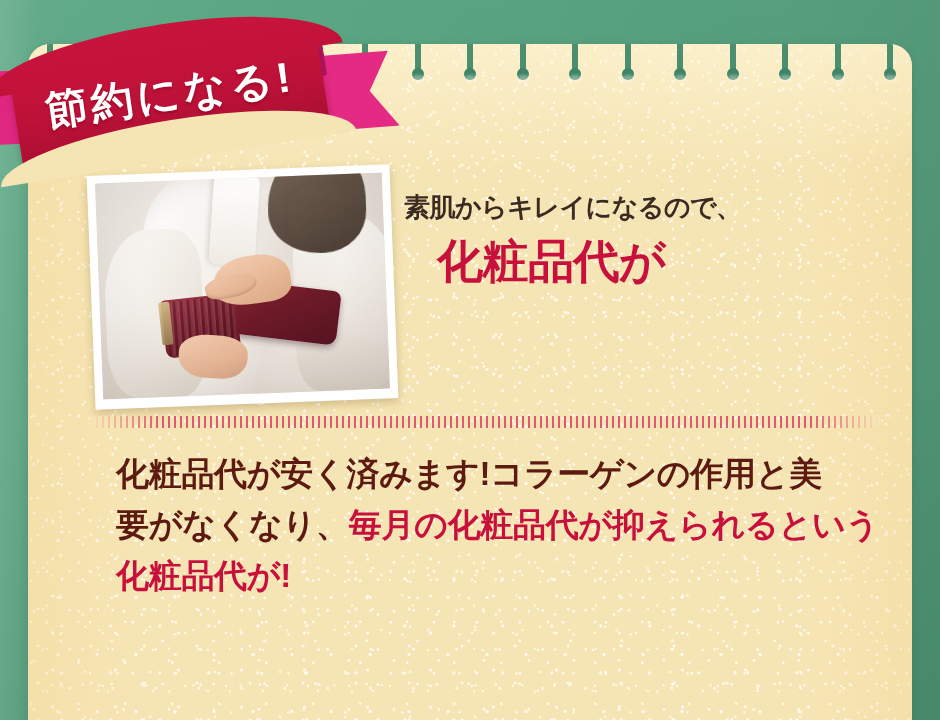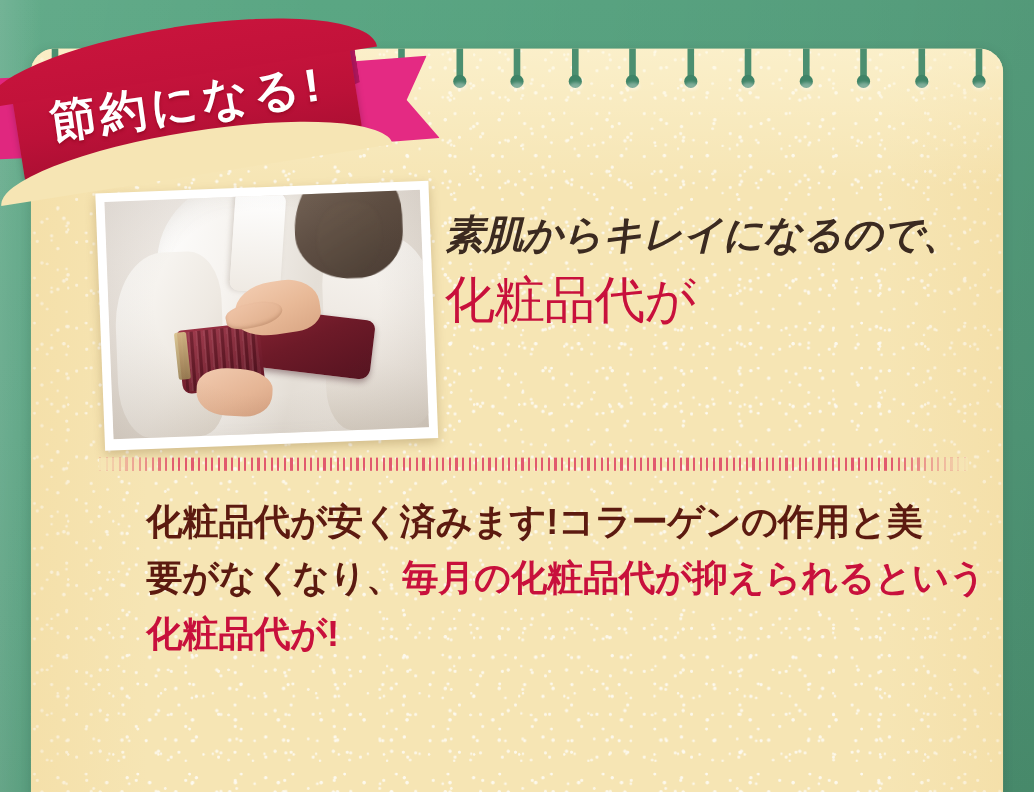--- a/index.html
+++ b/index.html
@@ -369,34 +369,34 @@
   
   #headline {
     position: absolute;
     left: 376px;
     top: 148px;
     width: 520px;
     z-index: 12;
   }
   .hl-line-dark {
     color: #3b2a20;
-    font-size: 36px;
+    font-size: 26px;
     font-weight: bold;
     line-height: 1.18;
     letter-spacing: -0.5px;
     white-space: nowrap;
-    font-style: italic;
   }
   .hl-line-red {
     color: #c8103c;
     font-size: 46px;
-    font-weight: normal;
+    font-weight: bold;
     line-height: 1.22;
     letter-spacing: -0.5px;
     white-space: nowrap;
+    margin-left: 33px;
   }
   #hl-red-1 { margin-top: 10px; }
 
   
   #divider {
     position: absolute;
     left: 62px;
     top: 372px;
     width: 790px;
     height: 12px;
@@ -417,21 +417,21 @@
     position: absolute;
     left: 782px; top: 372px;
     width: 70px; height: 12px;
     background: linear-gradient(270deg, #f6e5b4, rgba(246,229,180,0));
     z-index: 13;
   }
 
   
   #body-copy {
     position: absolute;
-    left: 105px;
+    left: 88px;
     top: 404px;
     width: 780px;
     z-index: 12;
     font-size: 33px;
     font-weight: bold;
     line-height: 51px;
     letter-spacing: -0.3px;
     color: #5c1a10;
   }
   #body-copy .t-brown { color: #5c1a10; }

